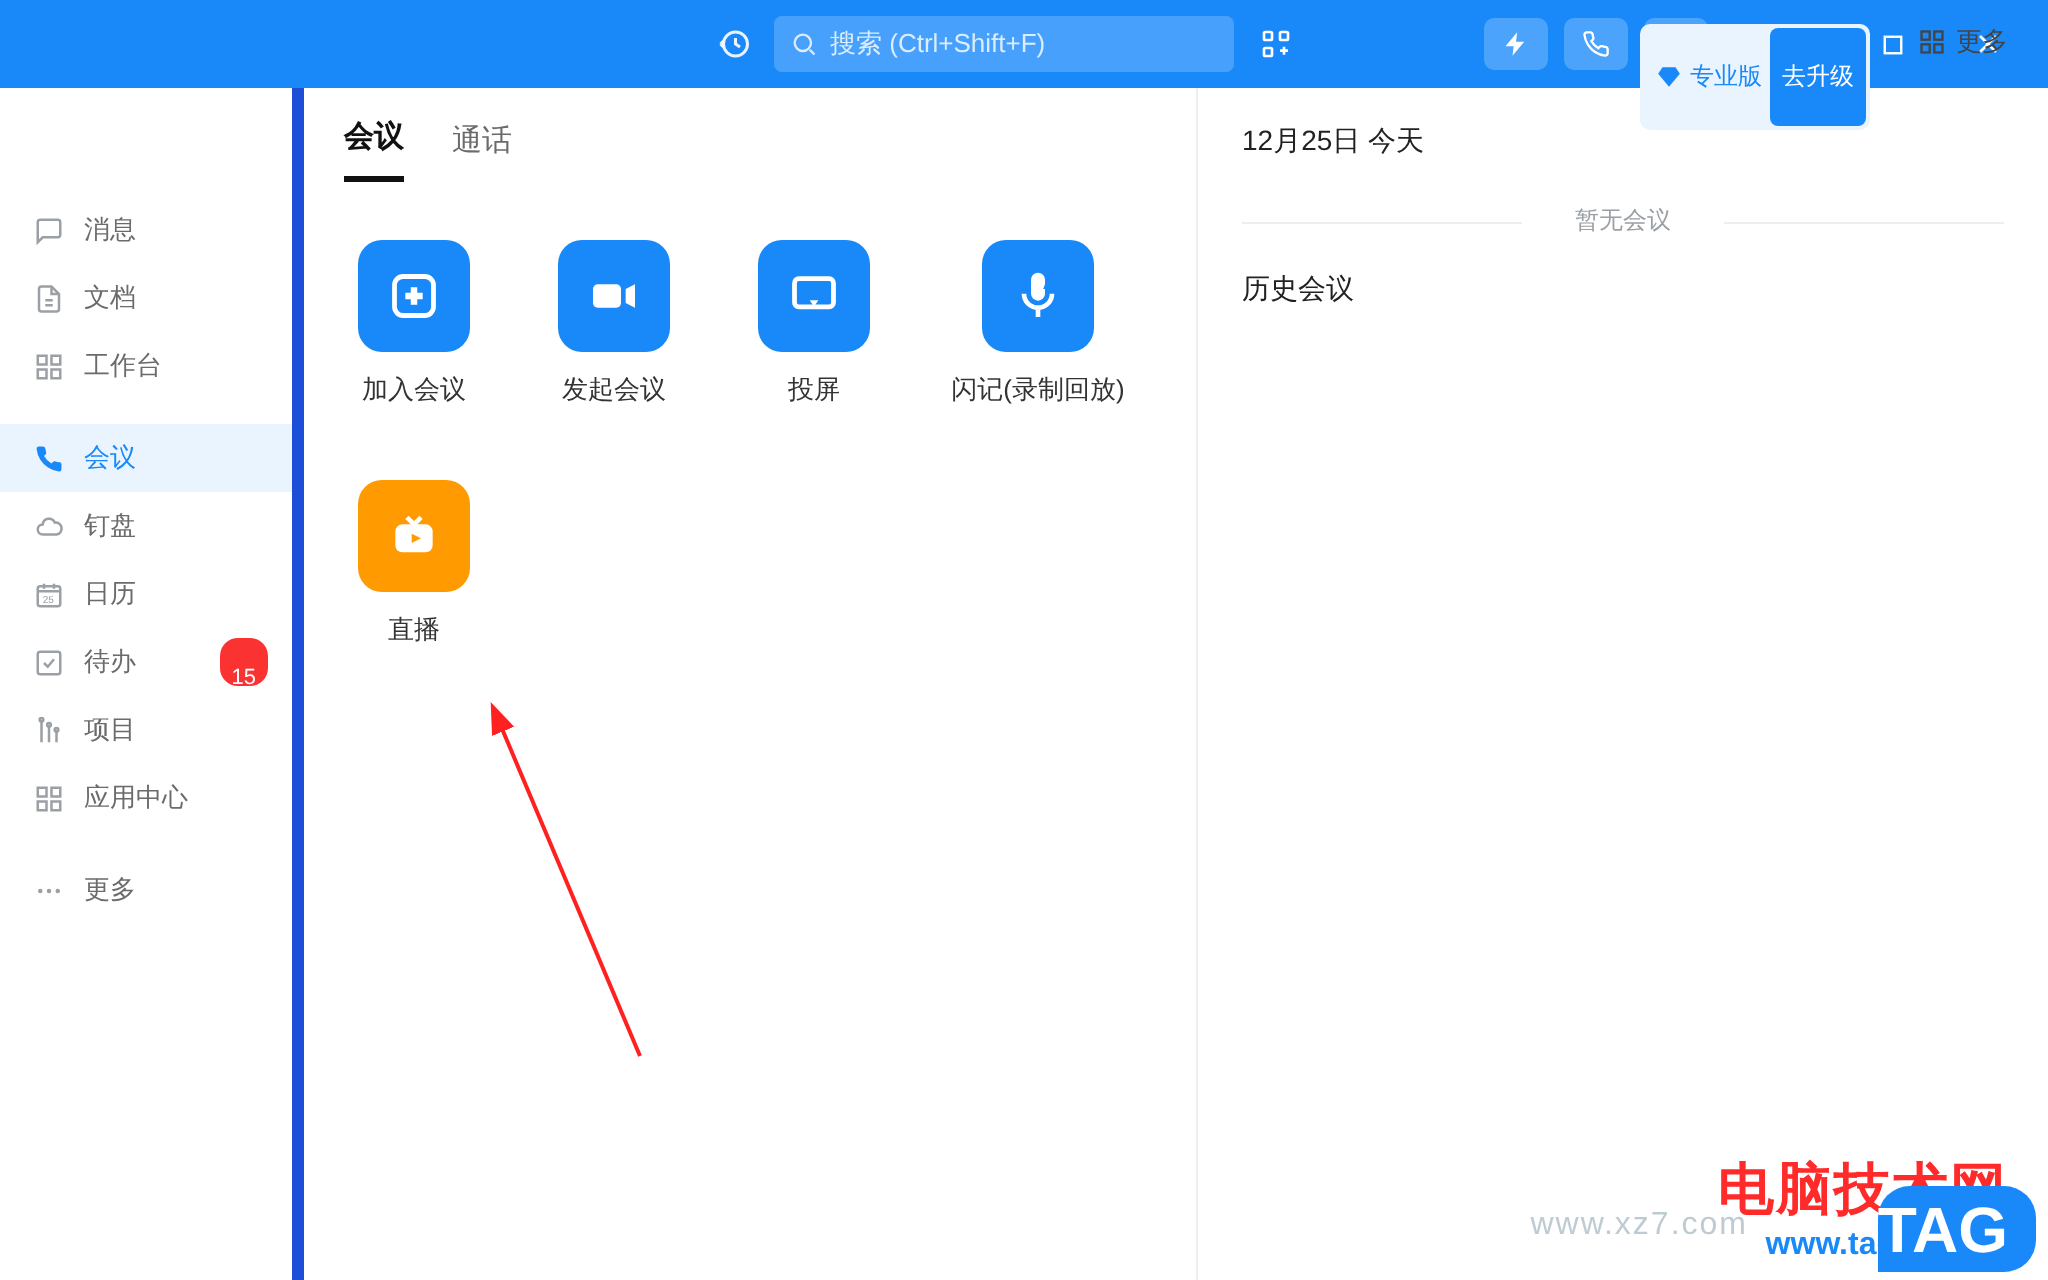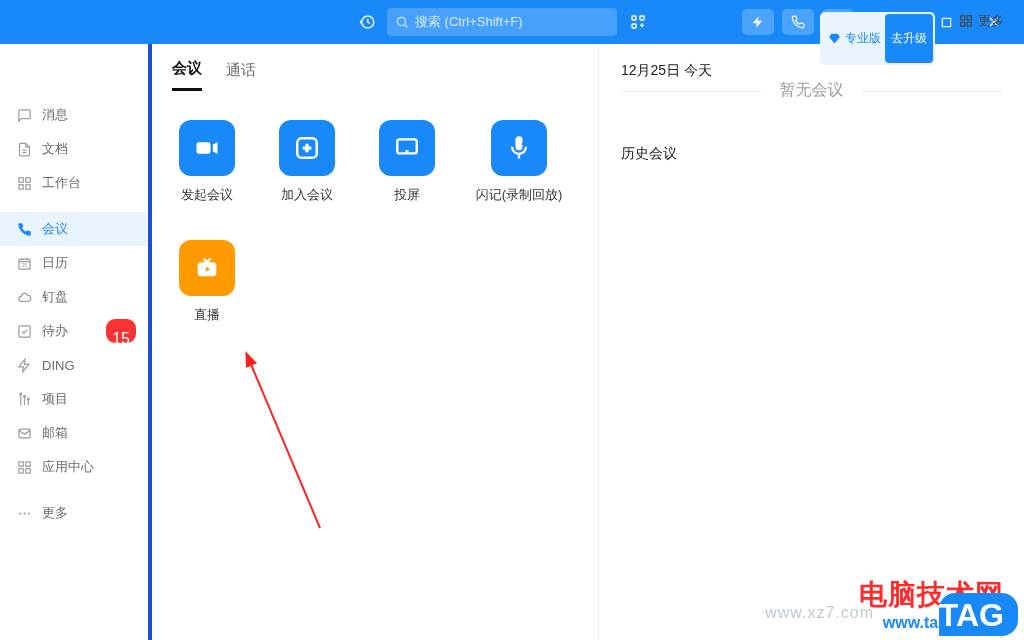--- a/index.html
+++ b/index.html
@@ -12,27 +12,27 @@
 .search-box { display:flex; align-items:center; background: rgba(255,255,255,0.2); border-radius:4px; width:230px; height:28px; margin:0 6px; padding:0 8px; color: rgba(255,255,255,0.8); font-size:13px; }
 .search-box svg { margin-right:6px; }
 .title-icons { display:flex; align-items:center; gap:4px; margin-left:auto; }
 .tb-icon { width: 30px; height: 30px; display:flex; align-items:center; justify-content:center; color: #fff; }
 .tb-btn-rounded { background: rgba(255,255,255,0.22); border-radius:5px; width:32px; height:26px; display:flex; align-items:center; justify-content:center; color:#fff; margin-right:4px;}
 .tb-divider { width: 10px;}
 .win-btn { width: 44px; height: 28px; display:flex; align-items:center; justify-content:center; color: #fff; }
 
 
 .workspace { display:flex; height: 596px; }
-.sidebar { width: 152px; border-right:4px solid #1d4ed8; display:flex; flex-direction:column; padding-top:4px; }
+.sidebar { width: 152px; border-right:6px solid #1d4ed8; display:flex; flex-direction:column; padding-top:4px; }
 .profile-area { height: 50px; }
 .nav li { list-style:none; display:flex; align-items:center; height:34px; padding:0 16px; font-size:13px; color:#6b6b6b; gap:10px; cursor:pointer; position:relative;}
 .nav li.active { background:#eaf4ff; color:#1989fa; }
 .nav li .ico { width:16px; height:16px; display:flex; align-items:center; justify-content:center; color:#9aa0a6; }
 .nav li.active .ico { color:#1989fa; }
-.nav li .badge { position:absolute; right:12px; background:#fa3232; color:#fff; border-radius:9px; font-size:16px; padding:12px 6px; height:16px; line-height:16px; }
+.nav li .badge { position:absolute; right:12px; background:#fa3232; color:#fff; border-radius:9px; font-size:11px; padding:12px 6px; height:16px; line-height:16px; }
 .nav li.spaced { margin-top: 12px; }
 .nav li.more { margin-top: 12px; }
 
 .main { flex:1; display:flex; }
 .center { flex:1; border-right:1px solid #eee; display:flex; flex-direction:column; }
 .right-col { width: 425px; padding: 18px 22px 0 22px; position:relative; }
 
 .tabs-bar { display:flex; align-items:center; padding: 14px 20px 0 20px; height:48px; }
 .tab { font-size:15px; color:#6b6b6b; margin-right:24px; padding-bottom:10px; cursor:pointer; }
 .tab.active { color:#111; font-weight:600; border-bottom:3px solid #111; }
@@ -41,26 +41,26 @@
 .pro-up { background:#1989fa; color:#fff; border-radius:4px; padding:16px 6px; font-size:12px; }
 .more-btn { display:flex; align-items:center; gap:5px; font-size:13px; color:#444; margin-left:14px; }
 
 .tiles { display:flex; flex-wrap:wrap; padding: 28px 0 0 12px; column-gap: 14px; row-gap: 36px; }
 .tile { width:86px; display:flex; flex-direction:column; align-items:center; gap:10px; cursor:pointer; font-size:13px; color:#333; }
 .tile .box { width:56px; height:56px; border-radius:12px; display:flex; align-items:center; justify-content:center; color:#fff; }
 .box-blue { background:#1989fa; }
 .box-orange { background:#ff9a00; }
 .tile.wide { width: 110px; }
 
-.date-line { font-size:14px; color:#222; }
-.empty-meet { text-align:center; font-size:16px; color:#9aa0a6; position:relative; }
+.date-line { font-size:14px; color:#222; margin-bottom:22px; }
+.empty-meet { text-align:center; font-size:12px; color:#9aa0a6; position:relative; }
 .empty-meet::before, .empty-meet::after { content:""; position:absolute; top:50%; width:140px; border-top:1px solid #eee; }
 .empty-meet::before { left:0; }
 .empty-meet::after { right:0; }
-.history-title { font-size:14px; color:#222; margin-top:44px; }
+.history-title { font-size:14px; color:#222; margin-top:17px; }
 
 
 .arrow { position:absolute; left:240px; top:348px; pointer-events:none; }
 
 
 .wm { position:absolute; right:20px; bottom:8px; display:flex; flex-direction:column; align-items:flex-end; }
 .wm .t1 { color:#ff2b2b; font-size:28px; font-weight:700; letter-spacing:1px; }
 .wm .t2 { color:#1989fa; font-size:16px; font-weight:700; }
 .wm2 { position:absolute; right:150px; bottom:18px; color:#bfcbd3; font-size:16px; letter-spacing:1px; }
 .tag { position:absolute; right:6px; bottom:4px; background:#1989fa; color:#fff; font-weight:700; font-size:32px; padding:4px 14px 2px 0; border-radius:16px 16px 16px 0; }
@@ -166,72 +166,55 @@
           <span class="ico">
             <svg width="15" height="15" viewBox="0 0 24 24" fill="currentColor">
               <path d="M22 16.9v3a2 2 0 0 1-2.2 2 19.8 19.8 0 0 1-8.6-3.1 19.5 19.5 0 0 1-6-6A19.8 19.8 0 0 1 2.1 4.2 2 2 0 0 1 4.1 2h3a2 2 0 0 1 2 1.7c.1.9.3 1.8.6 2.6a2 2 0 0 1-.5 2.1L8 9.6a16 16 0 0 0 6 6l1.2-1.2a2 2 0 0 1 2.1-.5c.8.3 1.7.5 2.6.6A2 2 0 0 1 22 16.9z"></path>
             </svg>
           </span>
           <span>会议</span>
         </li>
       <li>
           <span class="ico">
             <svg width="15" height="15" viewBox="0 0 24 24" fill="none" stroke="currentColor" stroke-width="2">
+              <path d="M18 18H7a4 4 0 0 1 0-8 5 5 0 0 1 9.6-1.5A3.5 3.5 0 0 1 18 18z"></path>
+            </svg>
+          </span>
+          <span>钉盘</span>
+        </li>
+      <li>
+          <span class="ico">
+            <svg width="15" height="15" viewBox="0 0 24 24" fill="none" stroke="currentColor" stroke-width="2">
               <rect x="3" y="5" width="18" height="16" rx="2"></rect>
               <path d="M3 9h18M8 3v4M16 3v4"></path>
               <text x="7" y="18" font-size="8" fill="currentColor" stroke="none">25</text>
             </svg>
           </span>
           <span>日历</span>
         </li>
       <li>
           <span class="ico">
             <svg width="15" height="15" viewBox="0 0 24 24" fill="none" stroke="currentColor" stroke-width="2">
-              <path d="M18 18H7a4 4 0 0 1 0-8 5 5 0 0 1 9.6-1.5A3.5 3.5 0 0 1 18 18z"></path>
-            </svg>
-          </span>
-          <span>钉盘</span>
-        </li>
-      <li>
-          <span class="ico">
-            <svg width="15" height="15" viewBox="0 0 24 24" fill="none" stroke="currentColor" stroke-width="2">
               <rect x="3" y="3" width="18" height="18" rx="2"></rect>
               <path d="m8 12 3 3 5-6"></path>
             </svg>
           </span>
           <span>待办</span>
           <span class="badge">15</span>
-        </li>
-      <li>
-          <span class="ico">
-            <svg width="15" height="15" viewBox="0 0 24 24" fill="none" stroke="currentColor" stroke-width="2">
-              <path d="M13 2 3 14h7l-1 8 10-12h-7z"></path>
-            </svg>
-          </span>
-          <span>DING</span>
         </li>
       <li>
           <span class="ico">
             <svg width="15" height="15" viewBox="0 0 24 24" fill="none" stroke="currentColor" stroke-width="2">
               <path d="M6 3v18M12 7v14M18 11v10"></path>
               <circle cx="6" cy="3" r="1.5"></circle>
               <circle cx="12" cy="7" r="1.5"></circle>
               <circle cx="18" cy="11" r="1.5"></circle>
             </svg>
           </span>
           <span>项目</span>
-        </li>
-      <li>
-          <span class="ico">
-            <svg width="15" height="15" viewBox="0 0 24 24" fill="none" stroke="currentColor" stroke-width="2">
-              <rect x="3" y="5" width="18" height="14" rx="2"></rect>
-              <path d="m3 7 9 6 9-6"></path>
-            </svg>
-          </span>
-          <span>邮箱</span>
         </li>
       <li>
           <span class="ico">
             <svg width="15" height="15" viewBox="0 0 24 24" fill="none" stroke="currentColor" stroke-width="2">
               <rect x="3" y="3" width="7" height="7"></rect>
               <rect x="14" y="3" width="7" height="7"></rect>
               <rect x="3" y="14" width="7" height="7"></rect>
               <rect x="14" y="14" width="7" height="7"></rect>
             </svg>
           </span>
@@ -254,35 +237,35 @@
 
     <div class="center">
       <div class="tabs-bar">
         <div class="tab active">会议</div>
         <div class="tab">通话</div>
         <div class="tabs-spacer"></div>
       </div>
       <div class="tiles">
         <div class="tile">
           <div class="box box-blue">
+              <svg width="26" height="26" viewBox="0 0 24 24" fill="none" stroke="currentColor" stroke-width="3">
+                <rect x="3" y="3" width="18" height="18" rx="4" stroke-width="2.2"></rect>
+                <path d="M12 8v8M8 12h8"></path>
+              </svg>
+            </div>
+          <span>加入会议</span>
+        </div>
+        <div class="tile">
+          <div class="box box-blue">
               <svg width="28" height="28" viewBox="0 0 24 24" fill="currentColor">
                 <rect x="3" y="7" width="12" height="10" rx="2"></rect>
                 <path d="m17 9 4-2v10l-4-2z"></path>
               </svg>
             </div>
           <span>发起会议</span>
-        </div>
-        <div class="tile">
-          <div class="box box-blue">
-              <svg width="26" height="26" viewBox="0 0 24 24" fill="none" stroke="currentColor" stroke-width="3">
-                <rect x="3" y="3" width="18" height="18" rx="4" stroke-width="2.2"></rect>
-                <path d="M12 8v8M8 12h8"></path>
-              </svg>
-            </div>
-          <span>加入会议</span>
         </div>
         <div class="tile">
           <div class="box box-blue">
               <svg width="26" height="26" viewBox="0 0 24 24" fill="none" stroke="currentColor" stroke-width="2.2">
                 <rect x="3" y="4" width="18" height="13" rx="2"></rect>
                 <path d="m10 14 2 3 2-3z" fill="currentColor" stroke="none"></path>
               </svg>
             </div>
           <span>投屏</span>
         </div>

